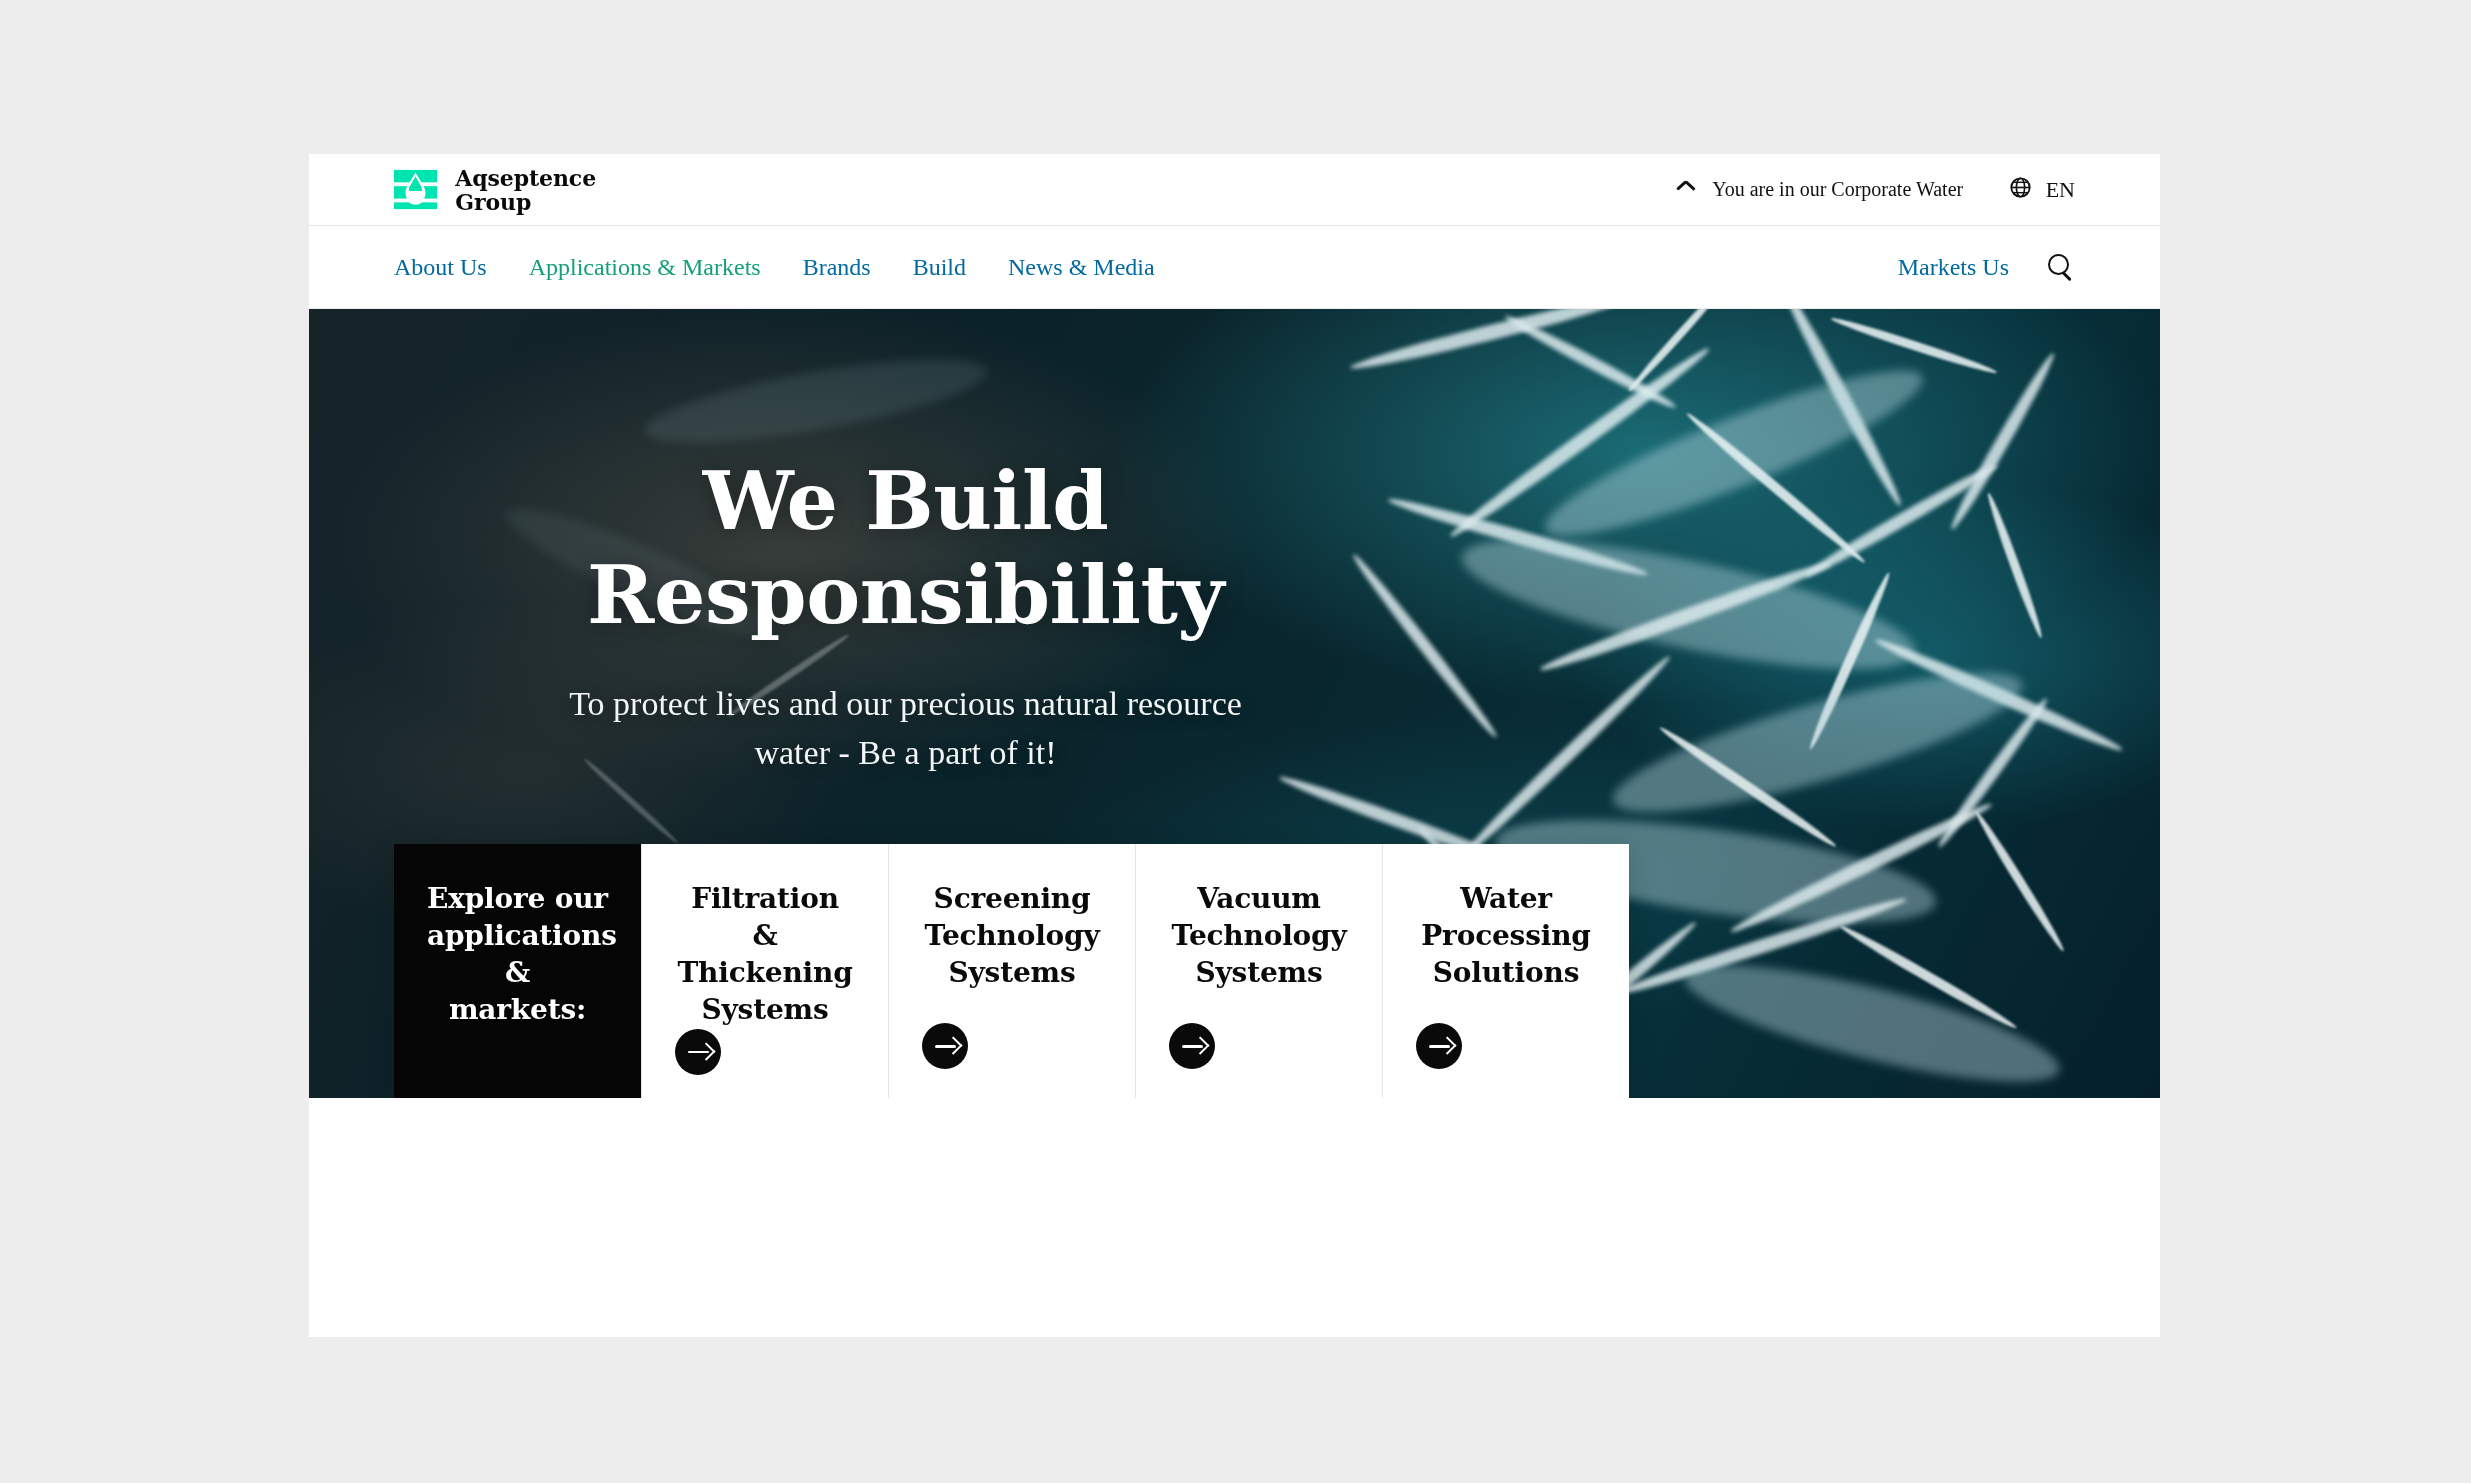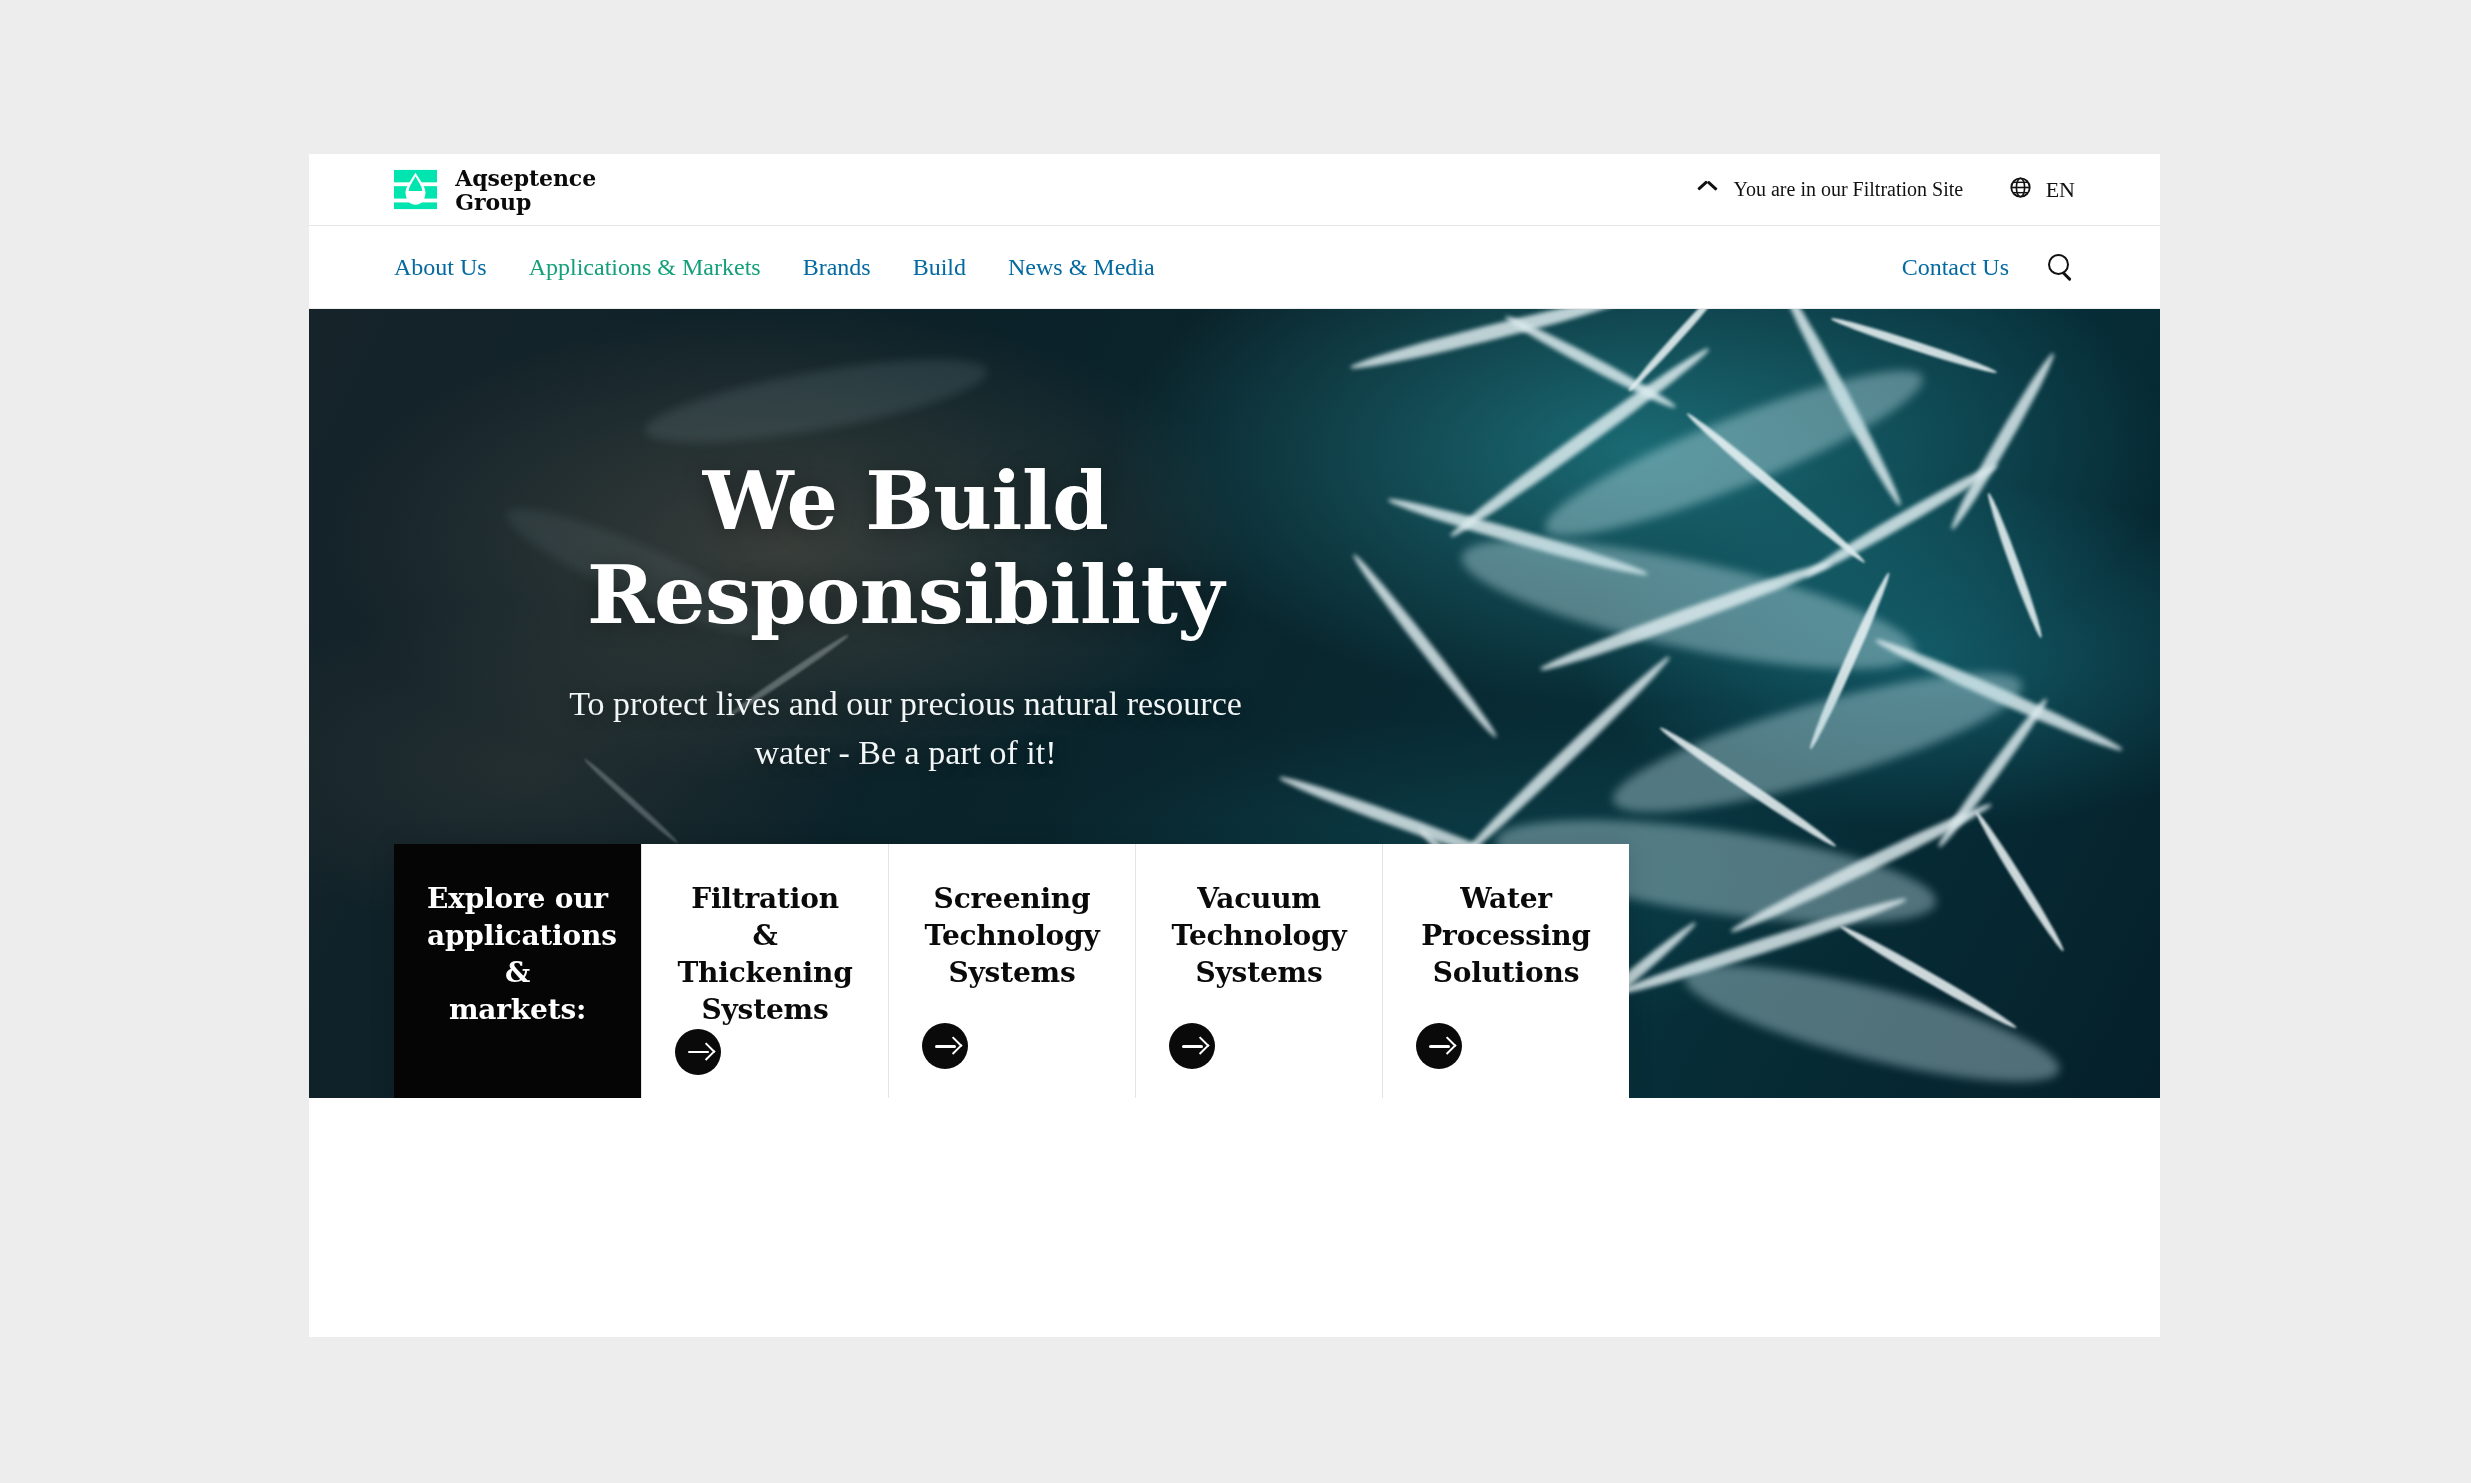--- a/index.html
+++ b/index.html
@@ -279,21 +279,21 @@
         </svg>
       </span>
       <span class="brand-wordmark">Aqseptence
 Group</span>
     </div>
 
     <div class="utility-right">
 
       <div class="site-switch">
         <span class="chev-up"></span>
-        <span class="site-switch-label">You are in our Filtration Site</span>
+        <span class="site-switch-label">You are in our Corporate Water</span>
       </div>
 
       <div class="lang-switch">
         <span>
           <svg width="23" height="23" viewBox="0 0 24 24" aria-hidden="true">
             <circle cx="12" cy="12" r="9.6" fill="none" stroke="#111" stroke-width="1.9"></circle>
             <ellipse cx="12" cy="12" rx="4.3" ry="9.6" fill="none" stroke="#111" stroke-width="1.7"></ellipse>
             <line x1="2.6" y1="12" x2="21.4" y2="12" stroke="#111" stroke-width="1.7"></line>
             <line x1="4.2" y1="6.6" x2="19.8" y2="6.6" stroke="#111" stroke-width="1.5"></line>
             <line x1="4.2" y1="17.4" x2="19.8" y2="17.4" stroke="#111" stroke-width="1.5"></line>
@@ -307,21 +307,21 @@
 
   <div class="main-nav">
     <div class="nav-links">
       <span class="nav-link">About Us</span>
       <span class="nav-link is-active">Applications &amp; Markets</span>
       <span class="nav-link">Brands</span>
       <span class="nav-link">Build</span>
       <span class="nav-link">News &amp; Media</span>
     </div>
     <div class="nav-right">
-      <span class="nav-link">Contact Us</span>
+      <span class="nav-link">Markets Us</span>
       <span class="search-btn"></span>
     </div>
   </div>
 
   <div class="hero">
     <div class="hero-photo"></div>
 
     <div class="foam">
       <i style="left:56%;top:2%;width:290px;height:15.4px;transform:rotate(-14deg);"></i>
       <i style="left:64%;top:6%;width:193px;height:11.6px;transform:rotate(28deg);"></i>

